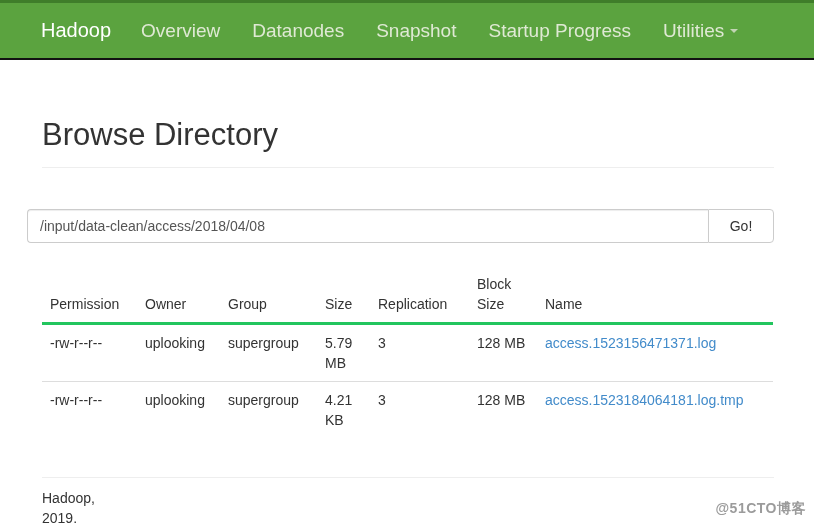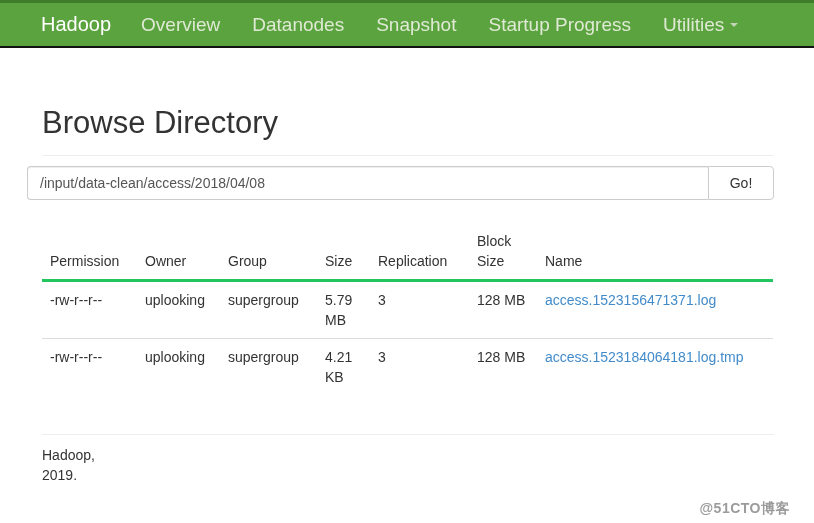--- a/index.html
+++ b/index.html
@@ -7,21 +7,21 @@
   body {
     width: 814px; height: 523px;
     font-family: "Liberation Sans", sans-serif;
     font-size: 14px; color: #333;
     background: #fff;
     position: relative; overflow: hidden;
   }
 
   
   .navbar {
-    height: 48px;
+    height: 60px;
     background: #5BA33F;
     border-top: 3px solid #3F7D2A;
     border-bottom: 2px solid #121212;
     display: flex; align-items: center;
   }
   .navbar-brand {
     margin-left: 41px;
     font-size: 20px; color: #fff;
     text-decoration: none; cursor: pointer;
     white-space: nowrap;
@@ -49,21 +49,21 @@
 
   h1.page-title {
     font-size: 31px; font-weight: 400; color: #333;
     margin: 57px 0 14px 15px; letter-spacing: 0;
   }
   hr.rule {
     border: 0; border-top: 1px solid #eee;
     margin: 0 0 0 15px; height: 0;
   }
 
-  .input-group { display: flex; margin-top: 10px; width: 100%; }
+  .input-group { display: flex; margin-top: 41px; width: 100%; }
   .path-input {
     flex: 1; height: 34px; padding: 6px 12px;
     border: 1px solid #ccc; border-right: 0;
     border-radius: 4px 0 0 4px;
     font-family: "Liberation Sans", sans-serif;
     font-size: 14px; color: #555; outline: none;
     box-shadow: inset 0 1px 1px rgba(0,0,0,.075);
   }
   .go-button {
     width: 66px; height: 34px;
@@ -90,21 +90,21 @@
     word-wrap: break-word;
   }
   .dir-table a { color: #428bca; text-decoration: none; cursor: pointer; }
 
   
   hr.footer-rule { margin-top: 39px; }
   .footer-text { margin: 10px 0 0 15px; width: 72px; line-height: 1.45; }
 
   
   .watermark {
-    position: absolute; right: 24px; bottom: 5px;
+    position: absolute; right: 8px; bottom: 5px;
     font-size: 14px; font-weight: 600; color: #9b9b9b;
     text-shadow: 1px 1px 0 rgba(255,255,255,0.95);
     letter-spacing: 0.5px;
   }
 </style>
 </head>
 <body>
 
 <nav class="navbar">
   <a class="navbar-brand">Hadoop</a>

